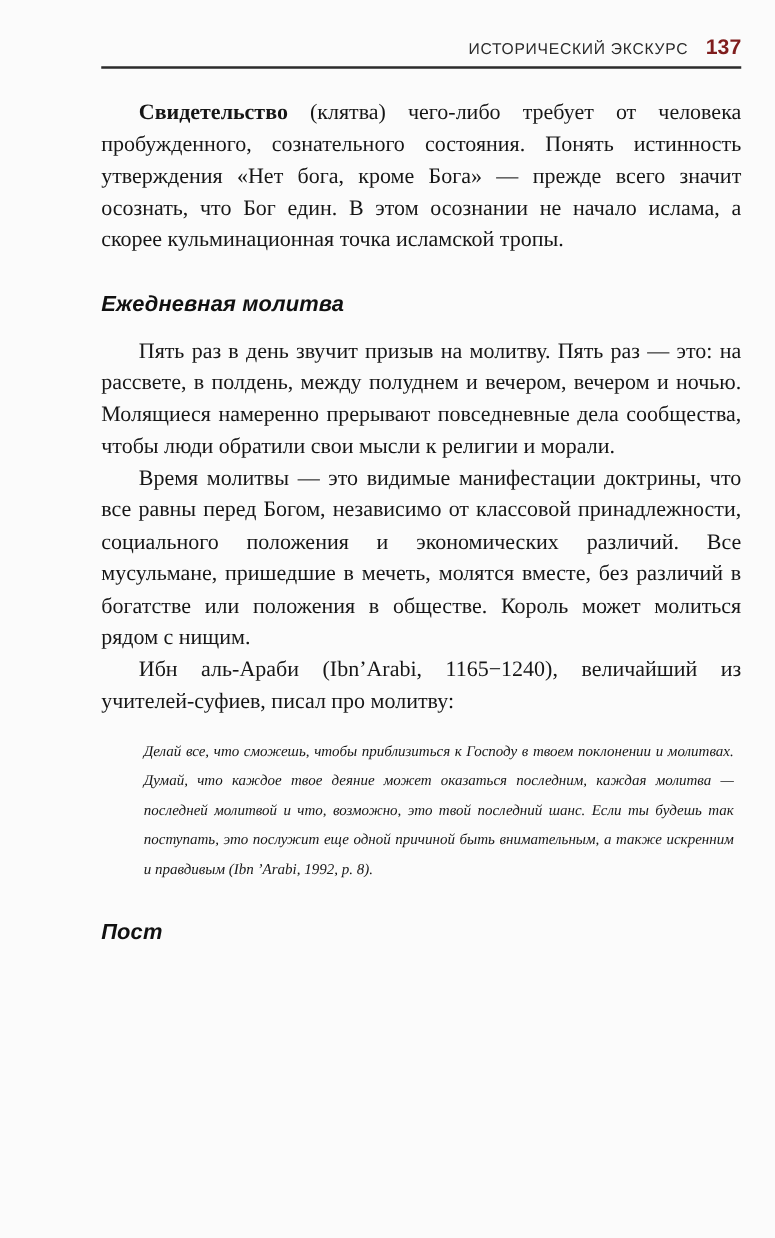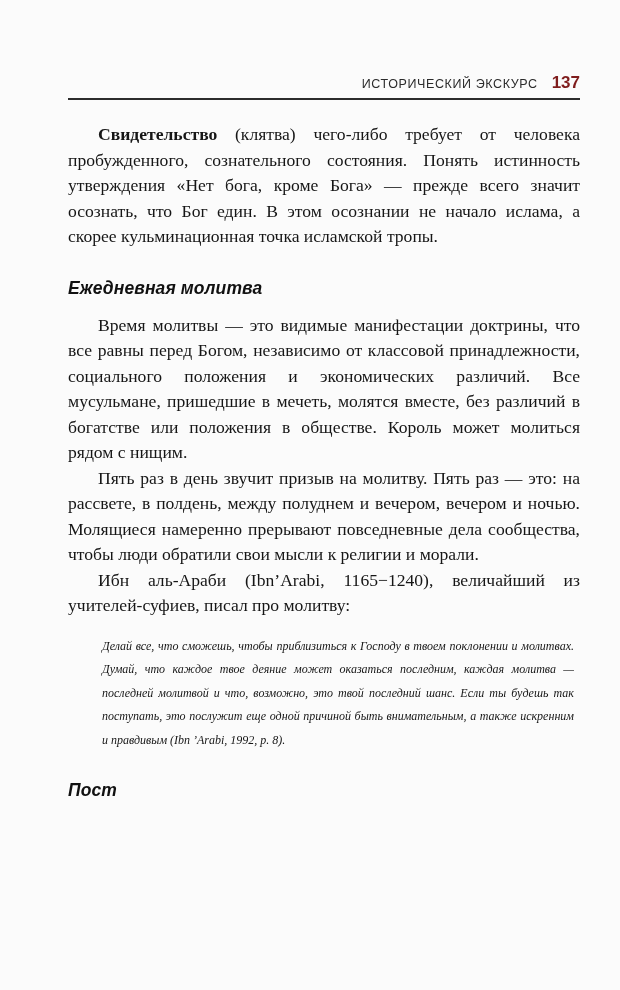--- a/index.html
+++ b/index.html
@@ -16,24 +16,23 @@
   }
   .page {
     position: relative;
     width: 620px;
     height: 990px;
     background: #fbfbfb;
     box-sizing: border-box;
   }
   .page-inner {
     position: absolute;
-    left: 68px;
+    left: 81px;
     top: 28px;
     width: 512px;
-    margin-top: 45px;
   }
   .header-row {
     display: flex;
     align-items: baseline;
     justify-content: flex-end;
     gap: 14px;
     padding-bottom: 3px;
   }
   .running-head {
     font-family: "Liberation Sans", sans-serif;
@@ -98,22 +97,22 @@
     <div class="header-row">
       <span class="running-head">ИСТОРИЧЕСКИЙ ЭКСКУРС</span>
       <span class="page-number">137</span>
     </div>
     <div class="rule"></div>
 
     <p><span class="lead-word">Свидетельство</span><span> (клятва) чего-либо требует от человека пробужденного, сознательного состояния. Понять истинность утверждения «Нет бога, кроме Бога» — прежде всего значит осознать, что Бог един. В этом осознании не начало ислама, а скорее кульминационная точка исламской тропы.</span></p>
 
     <h2 class="section">Ежедневная молитва</h2>
 
+    <p>Пять раз в день звучит призыв на молитву. Пять раз — это: на рассвете, в полдень, между полуднем и вечером, вечером и ночью. Молящиеся намеренно прерывают повседневные дела сообщества, чтобы люди обратили свои мысли к религии и морали.</p>
     <p>Время молитвы — это видимые манифестации доктрины, что все равны перед Богом, независимо от классовой принадлежности, социального положения и экономических различий. Все мусульмане, пришедшие в мечеть, молятся вместе, без различий в богатстве или положения в обществе. Король может молиться рядом с нищим.</p>
-    <p>Пять раз в день звучит призыв на молитву. Пять раз — это: на рассвете, в полдень, между полуднем и вечером, вечером и ночью. Молящиеся намеренно прерывают повседневные дела сообщества, чтобы люди обратили свои мысли к религии и морали.</p>
     <p>Ибн аль-Араби (Ibn’Arabi, 1165−1240), величайший из учителей-суфиев, писал про молитву:</p>
 
     <div class="quote">
       <p>Делай все, что сможешь, чтобы приблизиться к Господу в твоем поклонении и молитвах. Думай, что каждое твое деяние может оказаться последним, каждая молитва — последней молитвой и что, возможно, это твой последний шанс. Если ты будешь так поступать, это послужит еще одной причиной быть внимательным, а также искренним и правдивым (Ibn ’Arabi, 1992, p. 8).</p>
     </div>
 
 
     <h2 class="section">Пост</h2>
 
 

